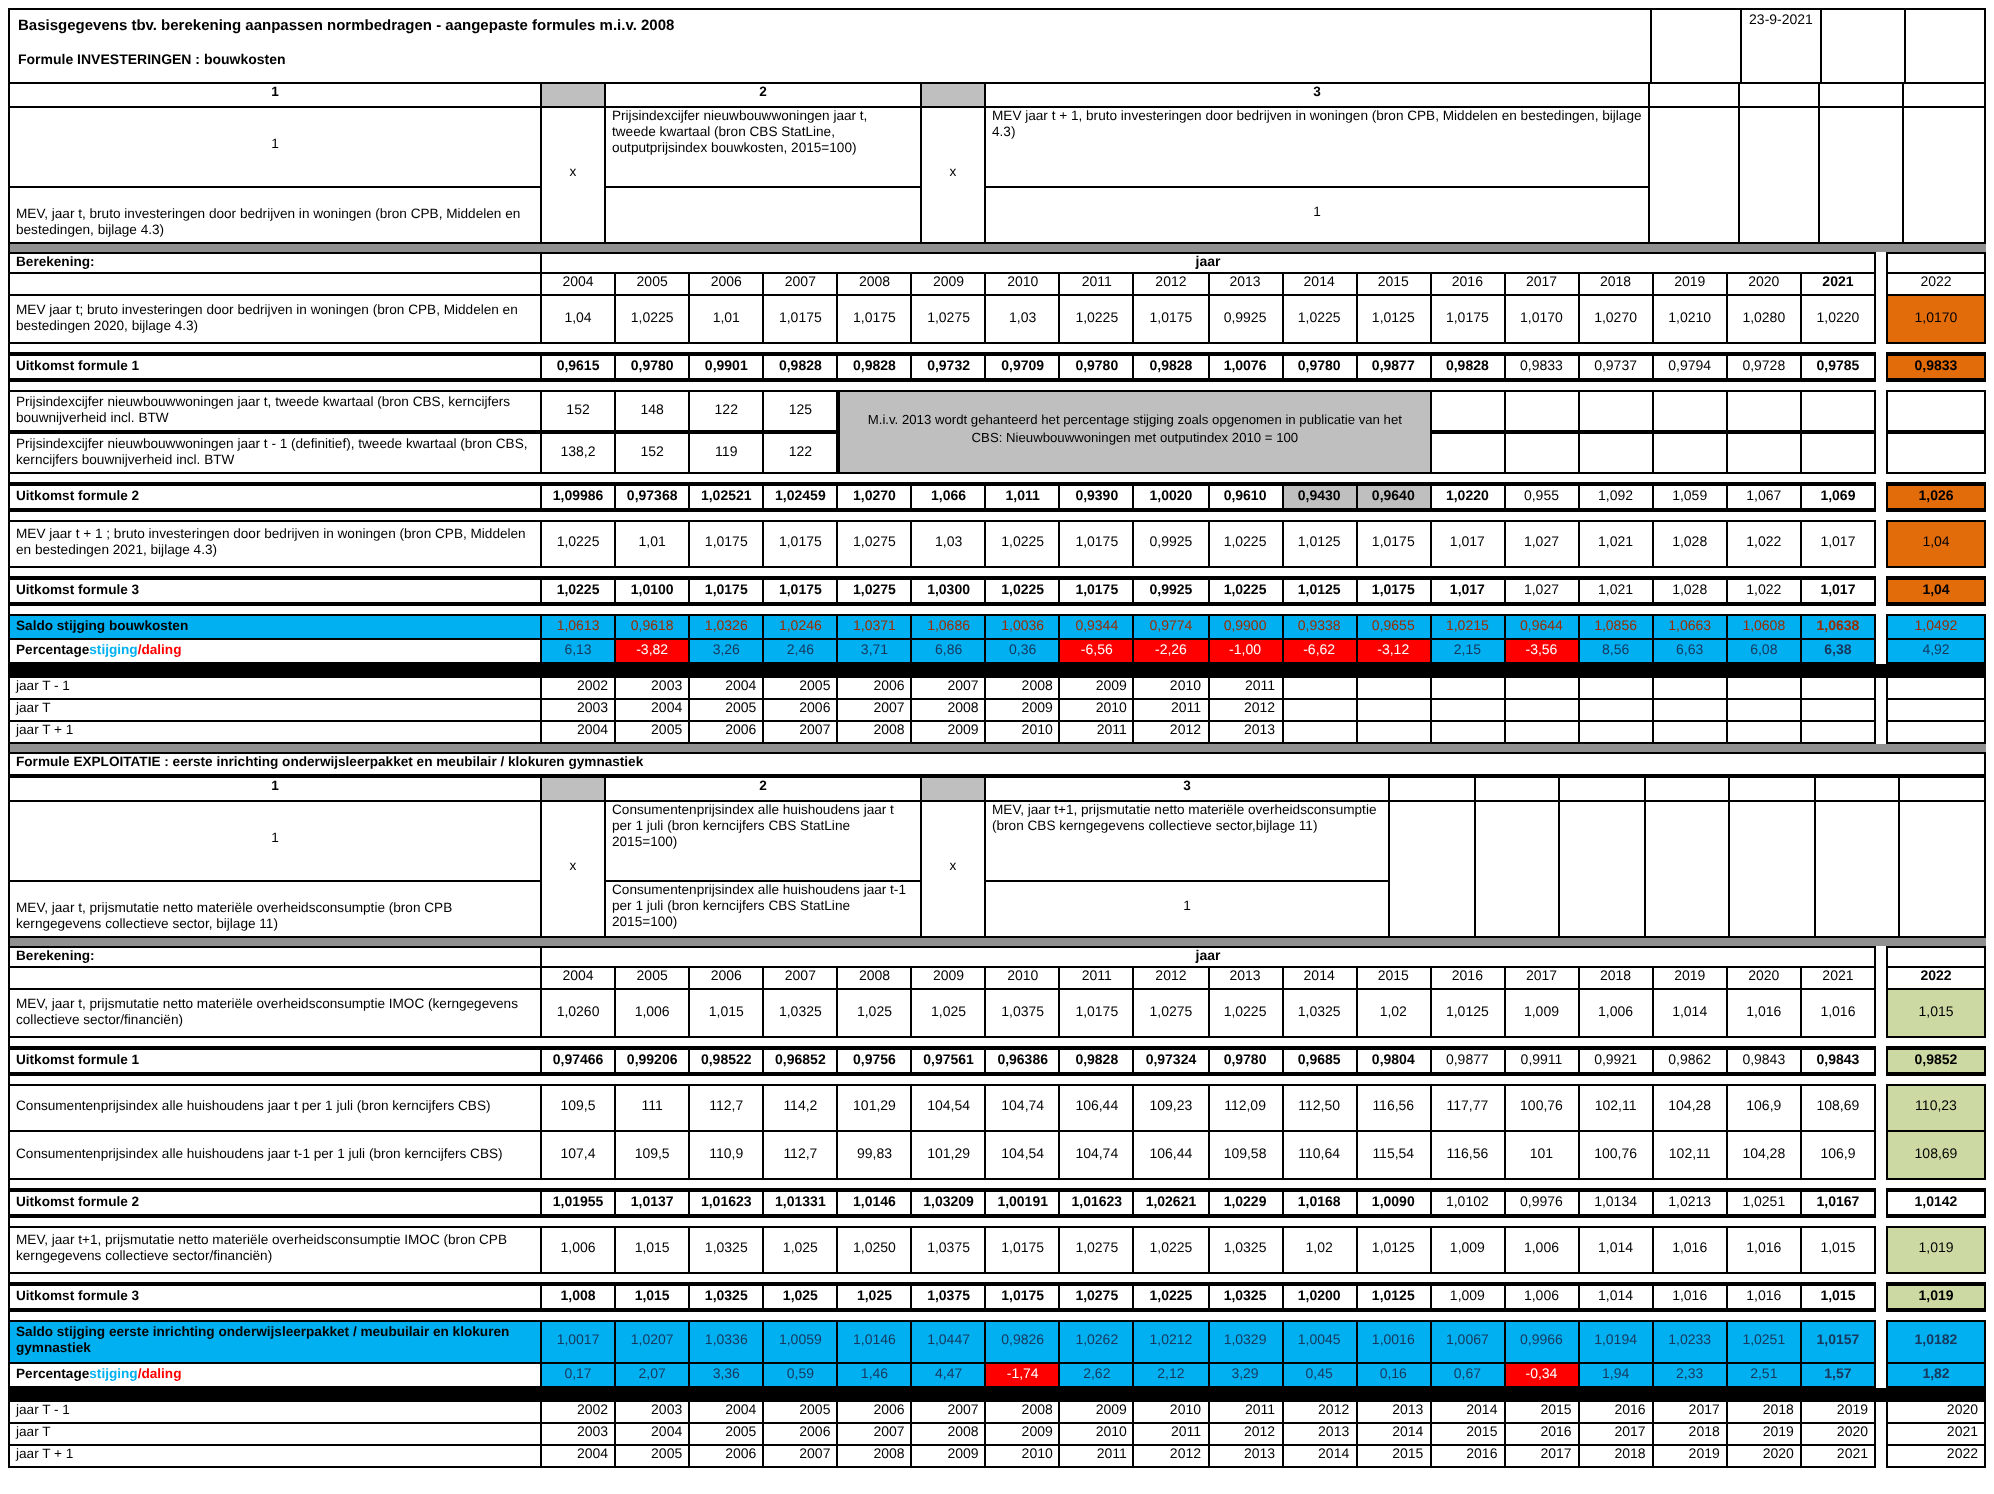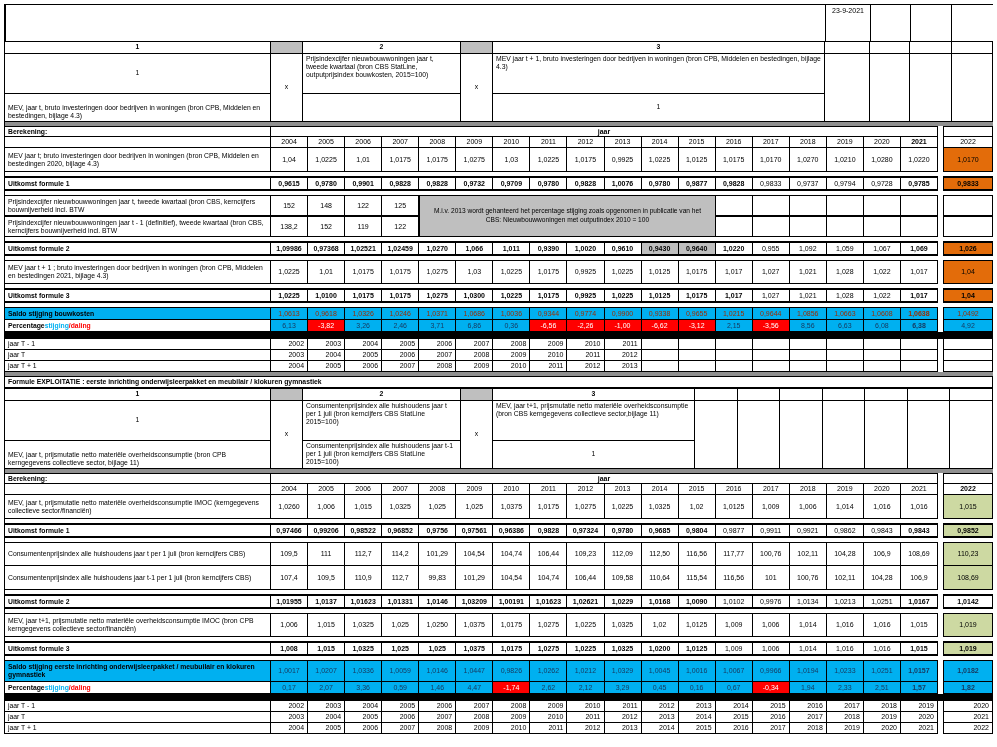--- a/index.html
+++ b/index.html
@@ -28,20 +28,24 @@
 .spacer{height:4px}
 .blackbar{height:7px;background:#000}
 .divider{height:4px;background:#909090}
 .note{background:#BFBFBF;border:1px solid #000;display:flex;align-items:center;justify-content:center;text-align:center;font-size:6.6px;line-height:1.3;padding:1px 6px}
 </style>
 </head>
 <body>
 
 <div class="sheet" id="sheet">
   <div class="hdr">
+    <div class="titles">
+      <div class="title">Basisgegevens tbv. berekening aanpassen normbedragen - aangepaste formules m.i.v. 2008</div>
+      <div class="subtitle">Formule INVESTERINGEN : bouwkosten</div>
+    </div>
     <div class="dc"></div>
     <div class="dc">23-9-2021</div>
     <div class="dc"></div>
     <div class="dc"></div>
   </div>
   <div id="tables">
       <div class="f" style="grid-template-columns: 266px 32px 158px 32px 1fr 45px 40px 42px 41px; grid-template-rows: 12px 40px 28px;">
         <div class="fc num" style="grid-area: 1 / 1;">1</div>
         <div class="fc gray" style="grid-area: 1 / 2;"></div>
         <div class="fc num" style="grid-area: 1 / 3;">2</div>

